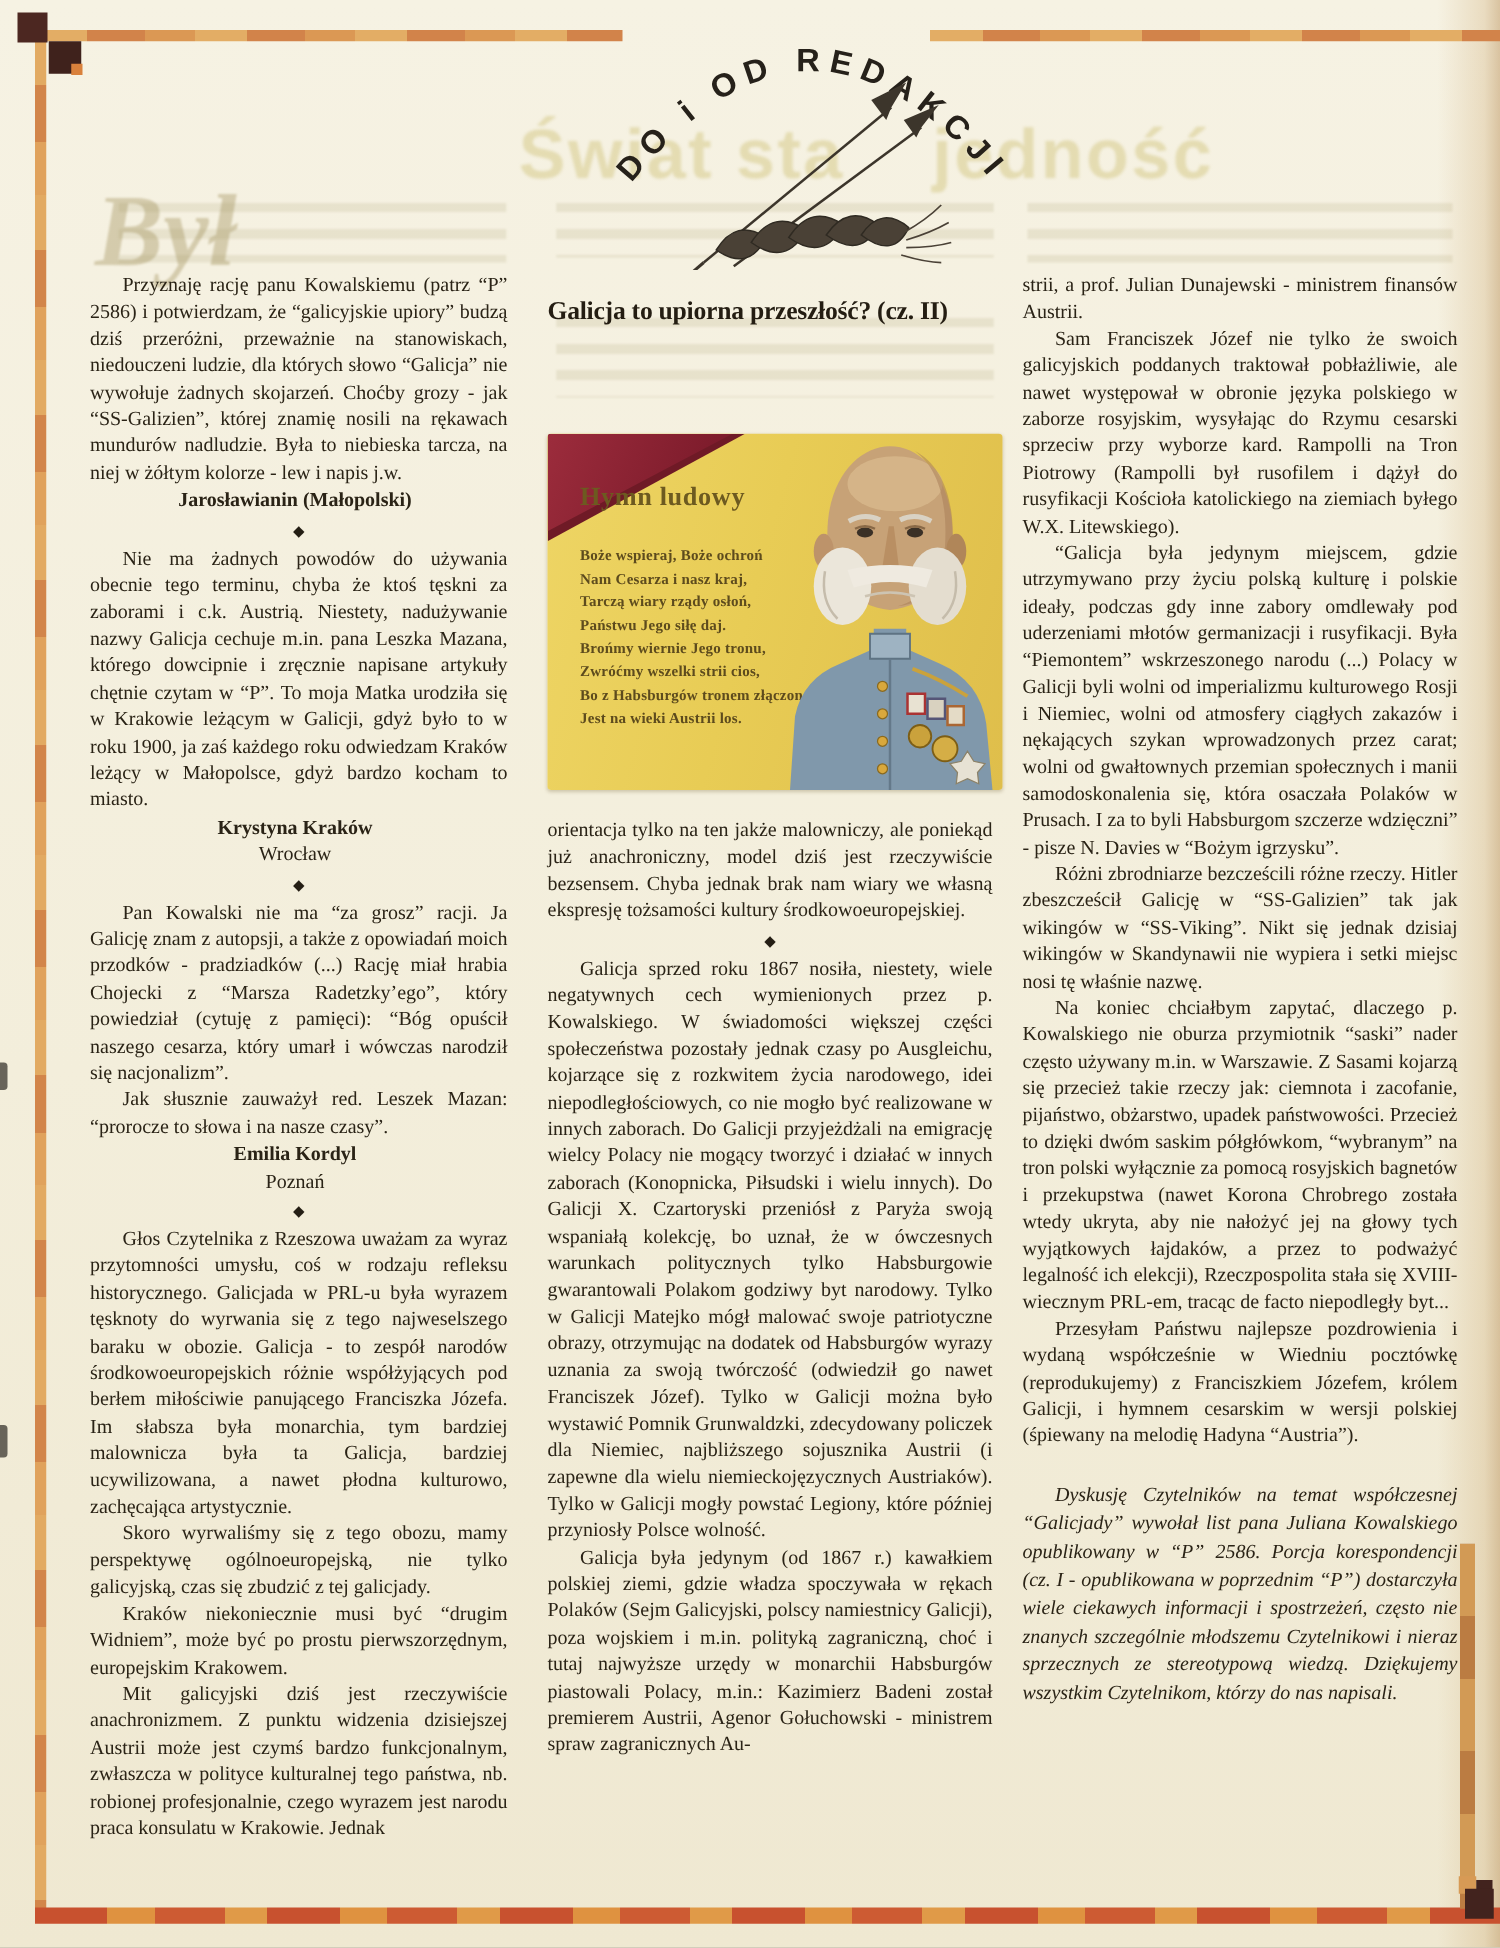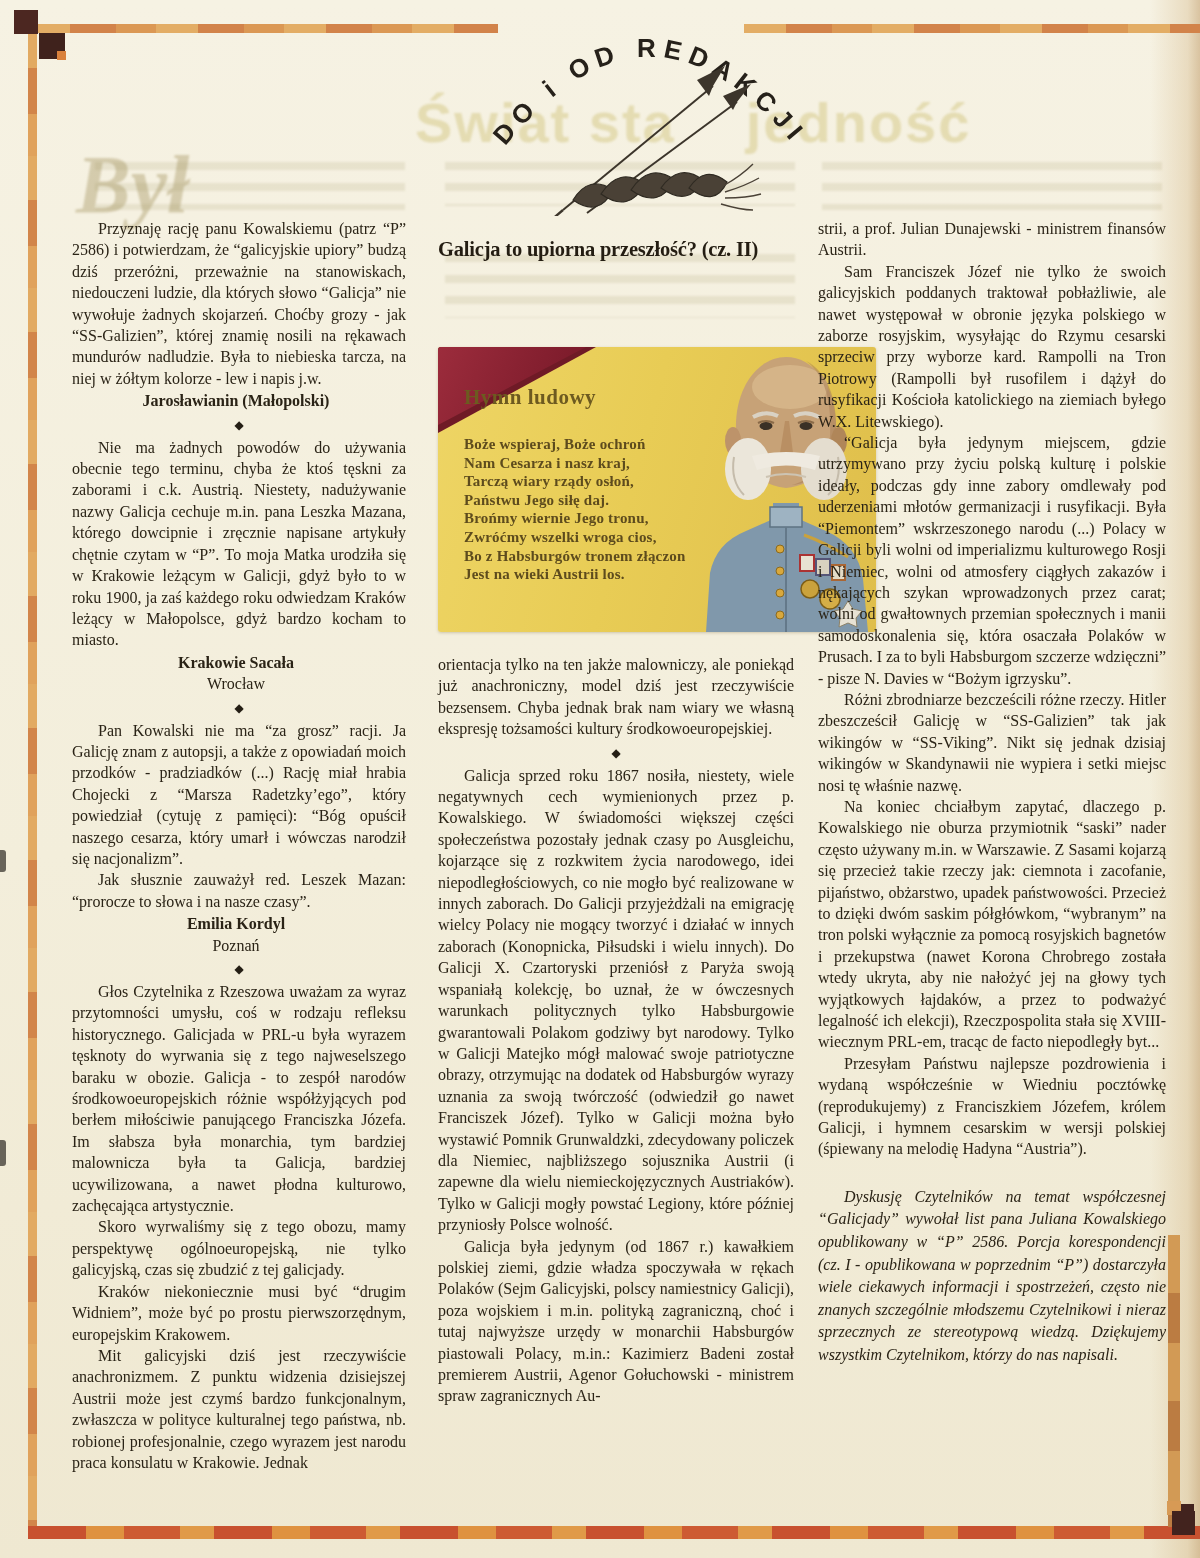--- a/index.html
+++ b/index.html
@@ -46,29 +46,29 @@
   #col-mid{left:438px;width:356px;margin-top:18px;}
   #col-right{left:818px;width:348px;}
   .para{margin:0;text-indent:26px;}
   .para.noindent{text-indent:0;}
   .para.note{font-style:italic;margin-top:26px;line-height:22.6px;}
   .sep{text-align:center;font-size:12px;line-height:20px;height:20px;margin:2px 0;color:#241e14;}
   .sig{text-align:center;margin:1px 6px 3px 0;line-height:21.4px;}
   .sig-name{font-weight:bold;}
   .article-title{font-weight:bold;font-size:20.5px;line-height:27px;white-space:nowrap;letter-spacing:-0.2px;color:#241d12;}
   
-  .postcard{position:relative;width:438px;height:285px;margin:84px 0 22px 0;border-radius:3px;overflow:hidden;
+  .postcard{position:relative;width:364px;height:285px;margin:84px 0 22px 0;border-radius:3px;overflow:hidden;
       background:linear-gradient(105deg,#eed565 0%,#e8cc55 45%,#dfbe4b 100%);
       box-shadow:0 1px 3px rgba(90,70,20,.25);}
   .ribbon-back{position:absolute;left:0;top:0;width:158px;height:86px;background:#6f1a26;
       clip-path:polygon(0 0,100% 0,0 100%);}
   .ribbon{position:absolute;left:0;top:0;width:148px;height:78px;background:linear-gradient(115deg,#9c2c3c 0%,#7e1c2c 75%);
       clip-path:polygon(0 0,100% 0,0 100%);}
   .hymn-heading{position:absolute;left:26px;top:40px;font-size:21px;font-weight:bold;letter-spacing:.5px;color:#6d5a20;}
-  .poem{position:absolute;left:26px;top:88px;font-size:15px;line-height:18.6px;font-weight:bold;
+  .poem{position:absolute;left:26px;top:88px;font-size:12px;line-height:18.6px;font-weight:bold;
         color:#5d4b1d;letter-spacing:.2px;}
   .portrait{position:absolute;right:0;top:0;height:285px;width:178px;}
 </style>
 </head>
 <body>
 
 <div class="page">
 
   <div class="edge-curl"></div>
   <div class="bar bar-top bar-top-a"></div>
@@ -131,21 +131,21 @@
   </div>
 
   <div class="col" id="col-left">
       <p class="para">Przyznaję rację panu Kowalskiemu (patrz “P” 2586) i potwierdzam, że “galicyjskie upiory” budzą dziś przeróżni, przeważnie na stanowiskach, niedouczeni ludzie, dla których słowo “Galicja” nie wywołuje żadnych skojarzeń. Choćby grozy - jak “SS-Galizien”, której znamię nosili na rękawach mundurów nadludzie. Była to niebieska tarcza, na niej w żółtym kolorze - lew i napis j.w.</p>
       <div class="sig">
         <div class="sig-name">Jarosławianin (Małopolski)</div>
       </div>
       <div class="sep">◆</div>
       <p class="para">Nie ma żadnych powodów do używania obecnie tego terminu, chyba że ktoś tęskni za zaborami i c.k. Austrią. Niestety, nadużywanie nazwy Galicja cechuje m.in. pana Leszka Mazana, którego dowcipnie i zręcznie napisane artykuły chętnie czytam w “P”. To moja Matka urodziła się w Krakowie leżącym w Galicji, gdyż było to w roku 1900, ja zaś każdego roku odwiedzam Kraków leżący w Małopolsce, gdyż bardzo kocham to miasto.</p>
       <div class="sig">
-        <div class="sig-name">Krakowie Sacała</div>
+        <div class="sig-name">Krystyna Kraków</div>
         <div class="sig-place">Wrocław</div>
       </div>
       <div class="sep">◆</div>
       <p class="para">Pan Kowalski nie ma “za grosz” racji. Ja Galicję znam z autopsji, a także z opowiadań moich przodków - pradziadków (...) Rację miał hrabia Chojecki z “Marsza Radetzky’ego”, który powiedział (cytuję z pamięci): “Bóg opuścił naszego cesarza, który umarł i wówczas narodził się nacjonalizm”.</p>
       <p class="para">Jak słusznie zauważył red. Leszek Mazan: “prorocze to słowa i na nasze czasy”.</p>
       <div class="sig">
         <div class="sig-name">Emilia Kordyl</div>
         <div class="sig-place">Poznań</div>
       </div>
       <div class="sep">◆</div>
@@ -161,21 +161,21 @@
     <div class="postcard">
       <div class="ribbon-back"></div>
       <div class="ribbon"></div>
       <div class="hymn-heading">Hymn ludowy</div>
       <div class="poem">
           <div class="poem-line">Boże wspieraj, Boże ochroń</div>
           <div class="poem-line">Nam Cesarza i nasz kraj,</div>
           <div class="poem-line">Tarczą wiary rządy osłoń,</div>
           <div class="poem-line">Państwu Jego siłę daj.</div>
           <div class="poem-line">Brońmy wiernie Jego tronu,</div>
-          <div class="poem-line">Zwróćmy wszelki wroga cios,</div>
+          <div class="poem-line">Zwróćmy wszelki strii cios,</div>
           <div class="poem-line">Bo z Habsburgów tronem złączon</div>
           <div class="poem-line">Jest na wieki Austrii los.</div>
         </div>
 
       <svg class="portrait" viewBox="0 0 178 285">
         <g transform="translate(88,10)">
 
           <path d="M -50 75 C -52 28 -26 0 0 0 C 28 0 52 30 50 78 C 48 106 30 128 0 131 C -30 128 -48 106 -50 75 Z" fill="#c7a277"></path>
           <ellipse cx="4" cy="30" rx="38" ry="22" fill="#d8b98c" opacity="0.8"></ellipse>
           <path d="M 50 78 C 52 40 40 14 20 4 C 40 18 46 48 44 80 C 42 104 28 122 6 128 C 30 126 48 106 50 78 Z" fill="#a9805a" opacity="0.55"></path>

